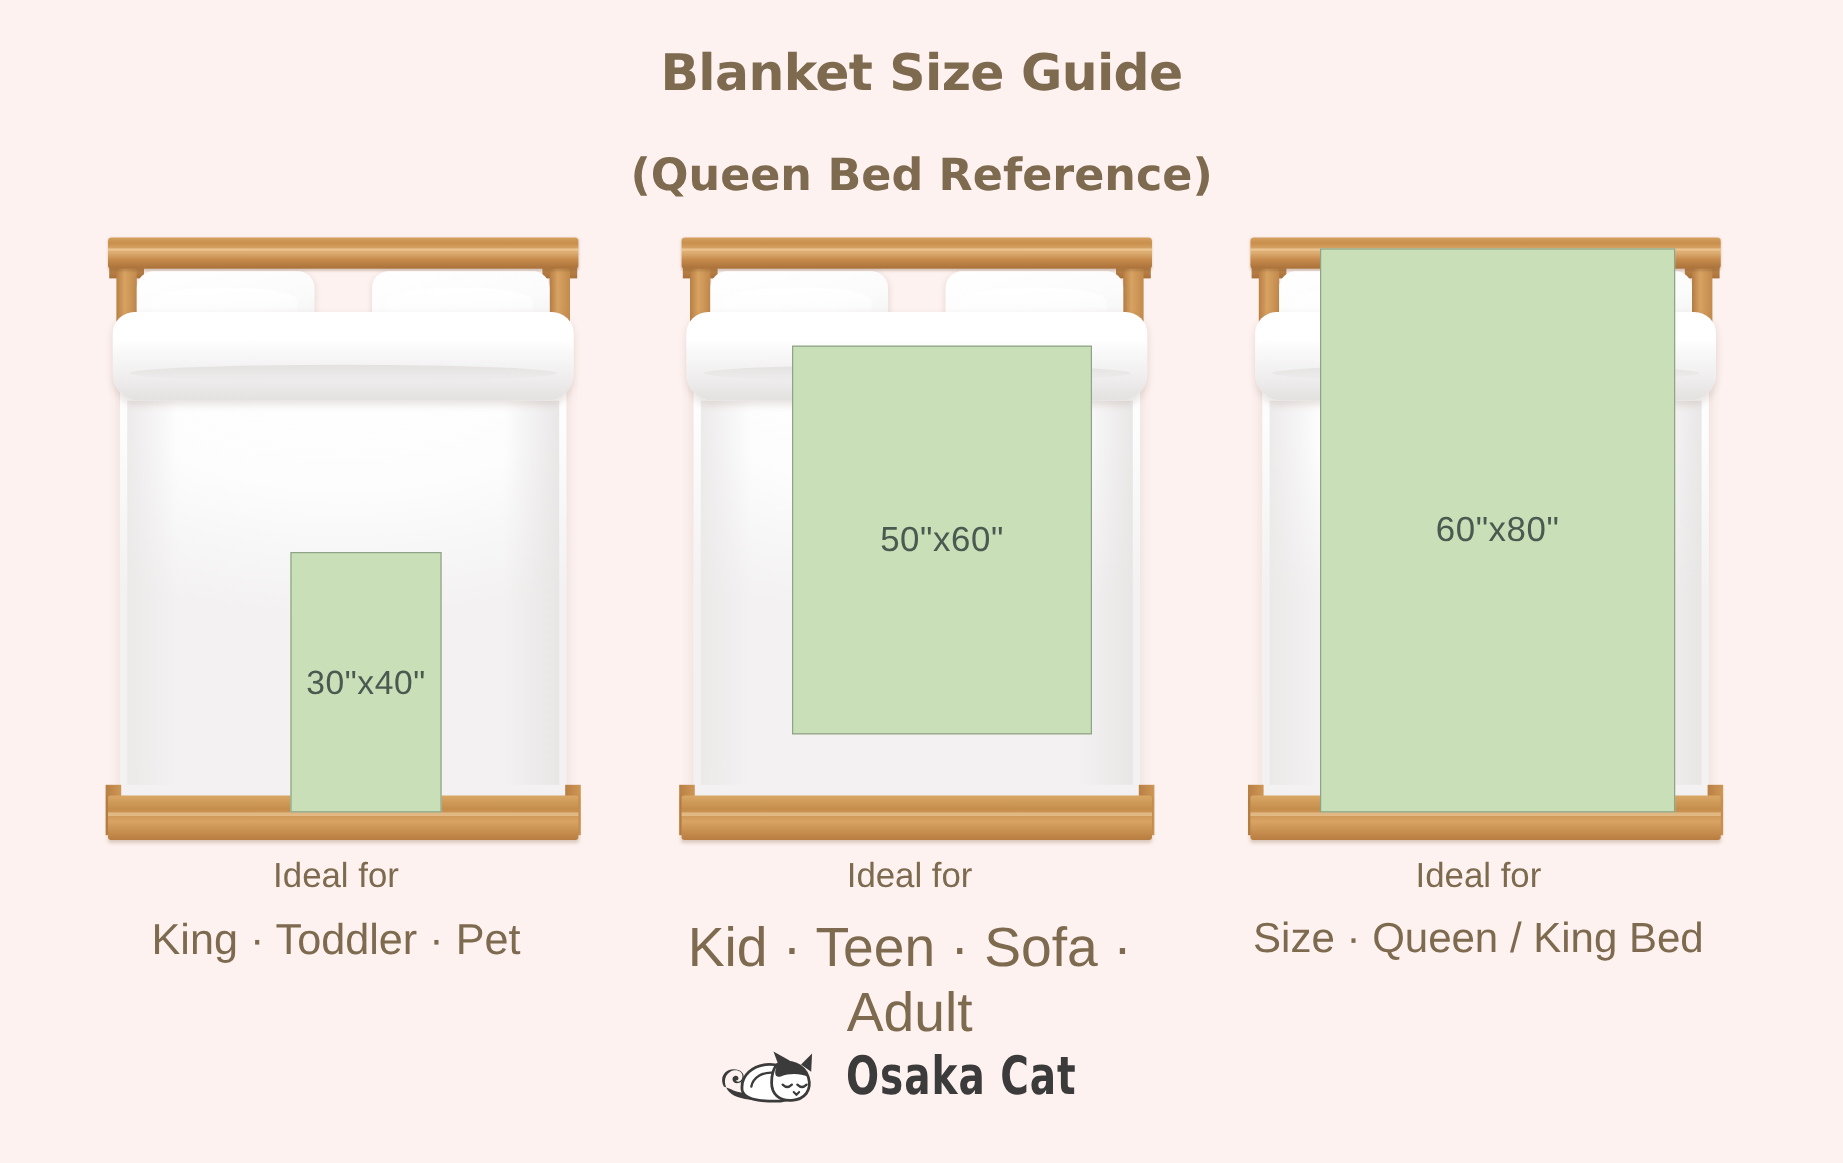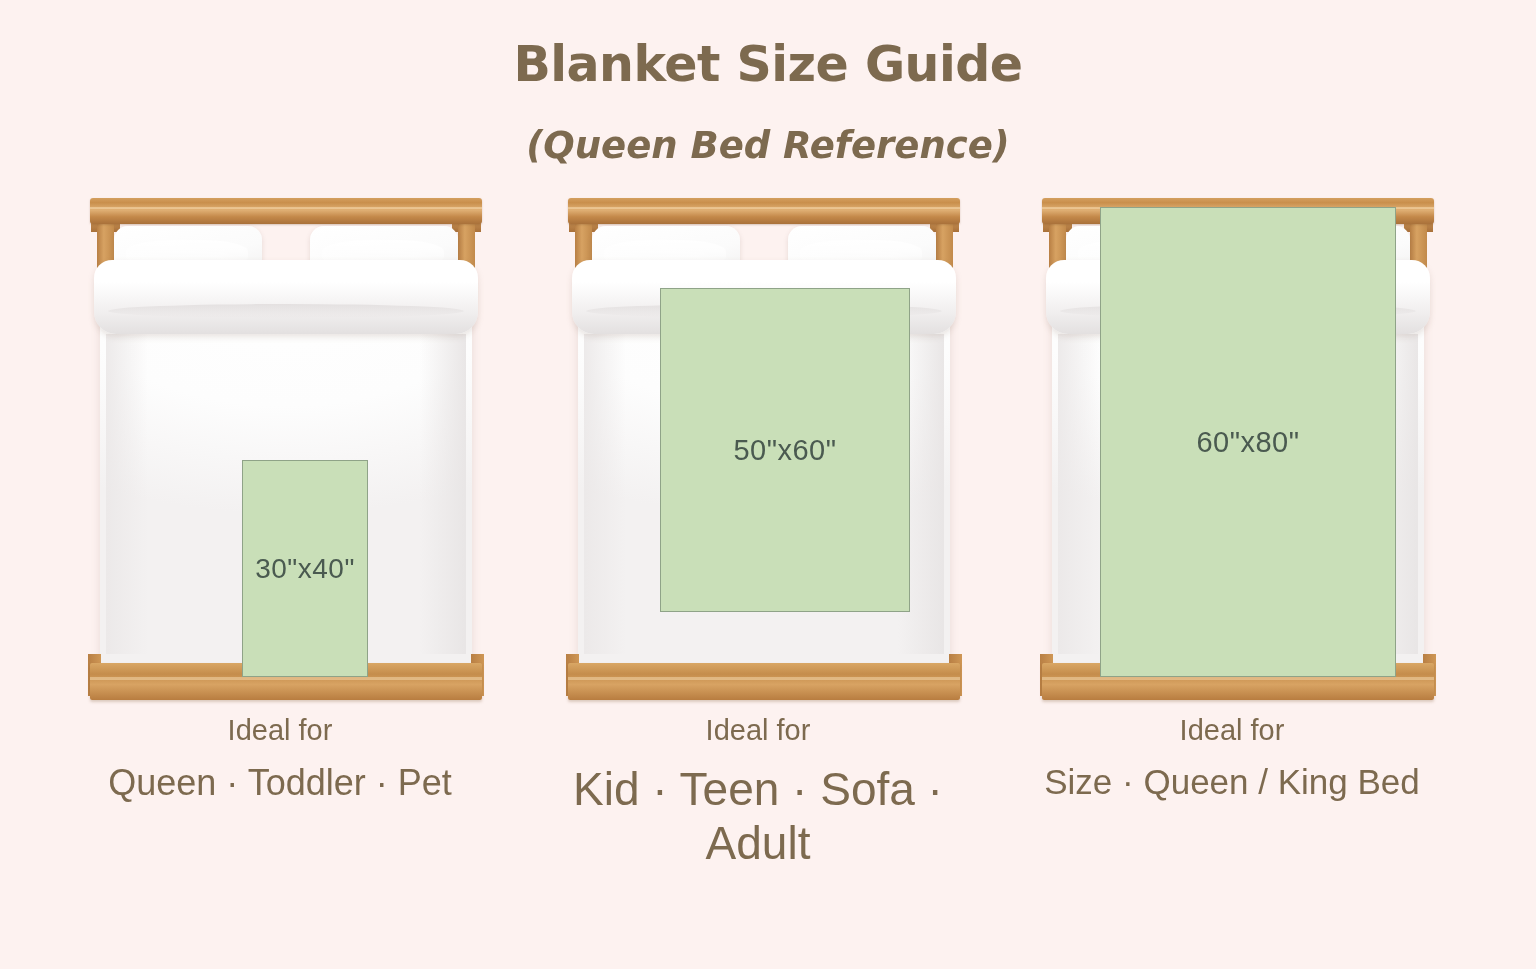--- a/index.html
+++ b/index.html
@@ -9,32 +9,31 @@
     font-family:"Liberation Sans", sans-serif;
     overflow:hidden;
     position:relative;
   }
   .page{position:relative;width:1536px;height:969px;}
 
   
   .title{
     position:absolute;top:36px;left:0;width:1536px;
     text-align:center;
-    font-size:49px;font-weight:bold;
+    font-size:42px;font-weight:bold;
     color:#7d6a4f;
     letter-spacing:-0.5px;
     font-family:"DejaVu Sans", sans-serif;
   }
   .subtitle{
     position:absolute;top:124px;left:0;width:1536px;
     text-align:center;
     font-size:37px;font-weight:bold;
     color:#7d6a4f;
     font-family:"DejaVu Sans", sans-serif;
-    font-style:italic;
   }
 
   
   .panels{position:absolute;top:190px;left:0;width:1536px;height:660px;}
   .panel{position:absolute;top:0;width:440px;height:660px;}
   .panel-1{left:60px;}
   .panel-2{left:538px;}
   .panel-3{left:1012px;}
 
   
@@ -187,21 +186,21 @@
         <div class="pillow l"></div>
         <div class="pillow r"></div>
         <div class="duvet"></div>
         <div class="duvet-fold"></div>
         <div class="fb-side l"></div>
         <div class="fb-side r"></div>
         <div class="fb-rail"></div>
         <div class="blanket blanket-1">30"x40"</div>
       </div>
       <div class="caption cap-line1">Ideal for</div>
-      <div class="caption cap-line2">Queen · Toddler · Pet</div>
+      <div class="caption cap-line2">King · Toddler · Pet</div>
     </div>
 
     <div class="panel panel-2">
       <div class="bed">
         <div class="hb-post-cap l"></div>
         <div class="hb-post-cap r"></div>
         <div class="hb-post l"></div>
         <div class="hb-post r"></div>
         <div class="hb-rail"></div>
         <div class="pillow l"></div>
@@ -232,14 +231,41 @@
         <div class="fb-side r"></div>
         <div class="fb-rail"></div>
         <div class="blanket blanket-3">60"x80"</div>
       </div>
       <div class="caption cap-line1">Ideal for</div>
       <div class="caption cap-line2">Size · Queen / King Bed</div>
     </div>
 
   </div>
 
+  <div class="logo">
+    <span class="logo-mark">
+      <svg viewBox="0 0 120 66" width="92" height="52" aria-hidden="true">
+
+        <path d="M8 44 C2 32 12 22 24 26 C32 29 31 38 25 40 C20 42 16 38 18 34 C20 31 24 32 24 35
+                 C24 37 22 38 21 37 C22 40 27 39 28 35 C30 28 22 24 15 28 C7 33 8 44 14 50
+                 C22 58 40 60 56 58 L56 50 C40 52 24 52 16 47 Z" fill="#3b3b3b"></path>
+
+        <path d="M28 48 C26 32 40 20 58 20 C74 20 86 30 88 44 C89 54 80 60 64 60 C46 60 30 58 28 48 Z" fill="#ffffff" stroke="#3b3b3b" stroke-width="3"></path>
+
+        <path d="M38 44 C40 34 50 28 62 29" fill="none" stroke="#3b3b3b" stroke-width="2.5" stroke-linecap="round"></path>
+
+        <path d="M66 20 C80 14 96 20 100 34 C104 48 96 58 82 59 C68 60 60 52 60 40 C60 30 62 24 66 20 Z" fill="#ffffff" stroke="#3b3b3b" stroke-width="3"></path>
+
+        <path d="M66 21 C78 14 95 19 99 33 C92 30 80 29 70 33 C64 35 62 30 66 21 Z" fill="#3b3b3b"></path>
+
+        <path d="M68 22 L62 6 L80 16 Z" fill="#3b3b3b"></path>
+        <path d="M92 20 L104 8 L103 28 Z" fill="#3b3b3b"></path>
+
+        <path d="M72 42 q5 5 10 0" fill="none" stroke="#3b3b3b" stroke-width="2.5" stroke-linecap="round"></path>
+        <path d="M88 42 q5 5 10 0" fill="none" stroke="#3b3b3b" stroke-width="2.5" stroke-linecap="round"></path>
+
+        <path d="M84 50 l3 3 l3 -3" fill="none" stroke="#3b3b3b" stroke-width="2.2" stroke-linecap="round"></path>
+      </svg>
+    </span>
+    <span class="logo-text">Osaka Cat</span>
+  </div>
 
 </div>
 
 </body></html>

